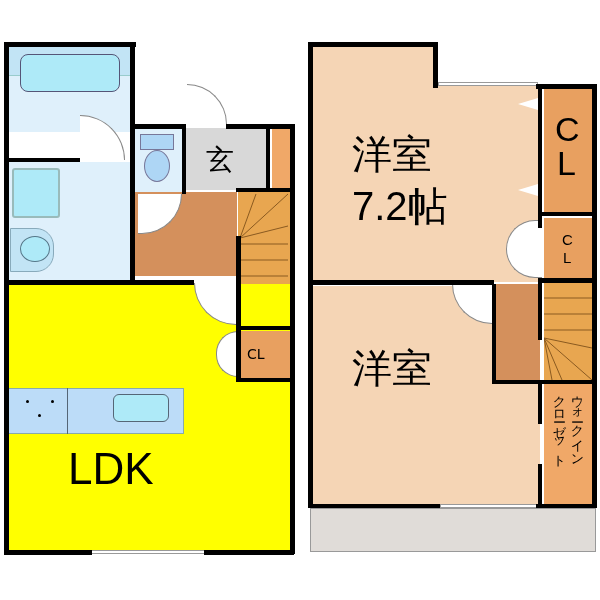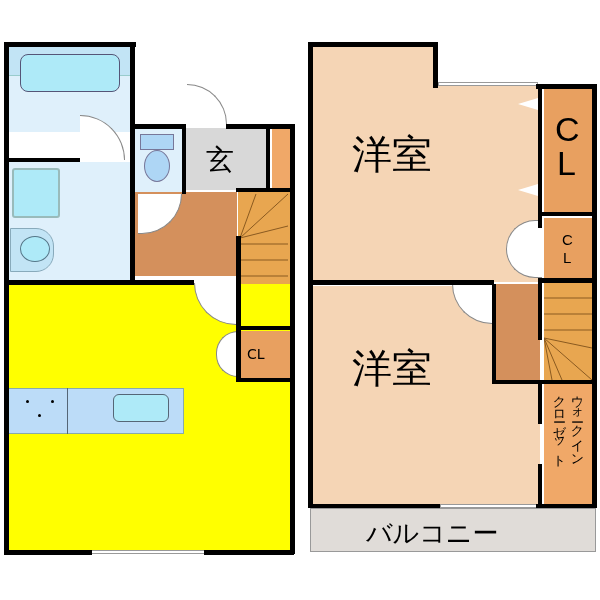--- a/index.html
+++ b/index.html
@@ -58,20 +58,21 @@
   <div class="lbl" style="left:247px;top:347px;font-size:14px;">CL</div>
   <div class="abs" style="left:216px;top:331px;width:22px;height:46px;background:#fff;border-radius:22px 0 0 22px;border:1px solid #888;border-right:none;"></div>
 
   <div class="abs" style="left:8px;top:388px;width:176px;height:46px;background:#bcdcf8;border:1px solid #8aa;"></div>
   <div class="abs" style="left:67px;top:388px;width:1px;height:46px;background:#567;"></div>
   <div class="abs" style="left:26px;top:400px;width:3px;height:3px;background:#000;border-radius:50%;"></div>
   <div class="abs" style="left:51px;top:400px;width:3px;height:3px;background:#000;border-radius:50%;"></div>
   <div class="abs" style="left:38px;top:414px;width:3px;height:3px;background:#000;border-radius:50%;"></div>
   <div class="abs" style="left:113px;top:394px;width:56px;height:28px;background:#aeeaf8;border:1px solid #567;border-radius:6px;"></div>
 
+  <div class="lbl" style="left:68px;top:447px;font-size:44px;font-family:'Liberation Sans',sans-serif;">LDK</div>
 
   <div class="abs" style="left:90px;top:550px;width:115px;height:4px;background:#fff;border:1px solid #999;"></div>
 
   <div class="wall" style="left:4px;top:42px;width:132px;height:5px;"></div>
   <div class="wall" style="left:4px;top:42px;width:5px;height:512px;"></div>
   <div class="wall" style="left:130px;top:42px;width:5px;height:242px;"></div>
   <div class="wall" style="left:4px;top:158px;width:76px;height:4px;"></div>
   <div class="wall" style="left:130px;top:124px;width:56px;height:5px;"></div>
   <div class="wall" style="left:226px;top:124px;width:68px;height:5px;"></div>
   <div class="wall" style="left:182px;top:124px;width:4px;height:70px;"></div>
@@ -84,20 +85,21 @@
   <div class="wall" style="left:236px;top:378px;width:58px;height:4px;"></div>
   <div class="wall" style="left:4px;top:550px;width:88px;height:5px;"></div>
   <div class="wall" style="left:204px;top:550px;width:90px;height:5px;"></div>
 </div>
 
 <div class="abs" style="left:300px;top:0;width:300px;height:471px;">
 
   <div class="abs" style="left:12px;top:46px;width:122px;height:236px;background:#f5d5b5;"></div>
   <div class="abs" style="left:130px;top:86px;width:110px;height:196px;background:#f5d5b5;"></div>
   <div class="lbl" style="left:52px;top:134px;font-size:40px;">洋室</div>
+  <div class="lbl" style="left:52px;top:186px;font-size:40px;font-family:'Liberation Sans',sans-serif;">7.2帖</div>
   <div class="abs" style="left:138px;top:82px;width:100px;height:4px;background:#fff;border:1px solid #999;"></div>
 
   <div class="abs" style="left:244px;top:88px;width:48px;height:124px;background:#e8a060;"></div>
   <div class="lbl" style="left:255px;top:112px;font-size:34px;font-family:'Liberation Sans',sans-serif;">C</div>
   <div class="lbl" style="left:257px;top:146px;font-size:34px;font-family:'Liberation Sans',sans-serif;">L</div>
   <div class="abs" style="left:218px;top:98px;width:0;height:0;border-top:6px solid transparent;border-bottom:6px solid transparent;border-right:20px solid #fff;"></div>
   <div class="abs" style="left:218px;top:184px;width:0;height:0;border-top:6px solid transparent;border-bottom:6px solid transparent;border-right:20px solid #fff;"></div>
 
   <div class="abs" style="left:244px;top:218px;width:48px;height:60px;background:#e8a060;"></div>
   <div class="lbl" style="left:262px;top:232px;font-size:15px;font-family:'Liberation Sans',sans-serif;">C</div>
@@ -122,21 +124,20 @@
         <line x1="0" y1="56" x2="8" y2="98"></line>
       </g>
     </svg>
   </div>
 
   <div class="abs" style="left:244px;top:384px;width:48px;height:120px;background:#f0a868;"></div>
   <div class="lbl" style="left:253px;top:386px;font-size:13px;writing-mode:vertical-rl;">クローゼット</div>
   <div class="lbl" style="left:271px;top:386px;font-size:13px;writing-mode:vertical-rl;">ウォークイン</div>
 
   <div class="abs" style="left:10px;top:508px;width:286px;height:44px;background:#e0dcd8;border:1px solid #999;"></div>
-  <div class="lbl" style="left:66px;top:520px;font-size:26px;">バルコニー</div>
   <div class="abs" style="left:140px;top:504px;width:98px;height:4px;background:#fff;border:1px solid #999;"></div>
 
   <div class="wall" style="left:8px;top:42px;width:130px;height:5px;"></div>
   <div class="wall" style="left:8px;top:42px;width:5px;height:466px;"></div>
   <div class="wall" style="left:133px;top:42px;width:5px;height:46px;"></div>
   <div class="wall" style="left:236px;top:84px;width:60px;height:5px;"></div>
   <div class="wall" style="left:292px;top:84px;width:5px;height:424px;"></div>
   <div class="wall" style="left:238px;top:84px;width:4px;height:144px;"></div>
   <div class="wall" style="left:240px;top:212px;width:56px;height:4px;"></div>
   <div class="wall" style="left:8px;top:280px;width:186px;height:5px;"></div>

